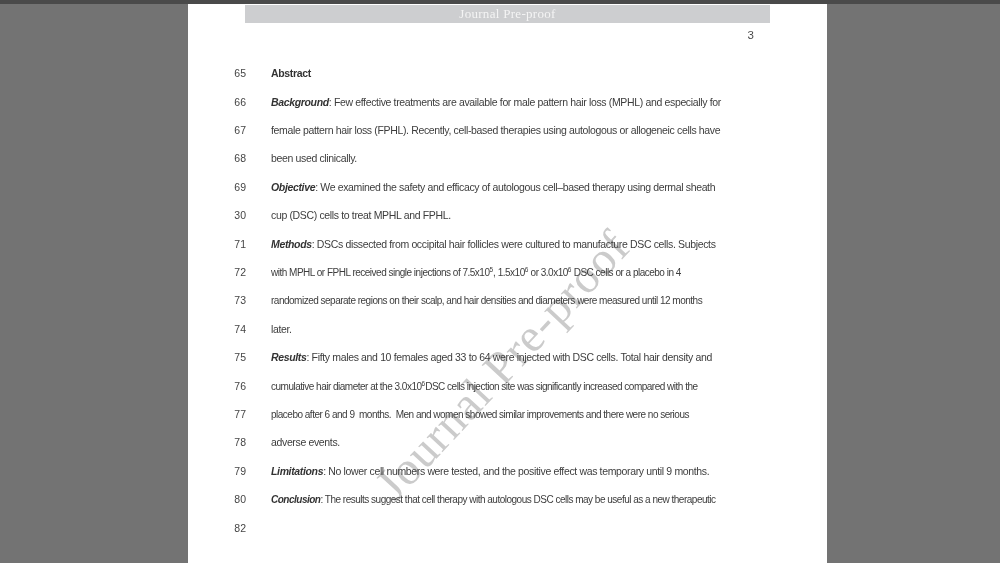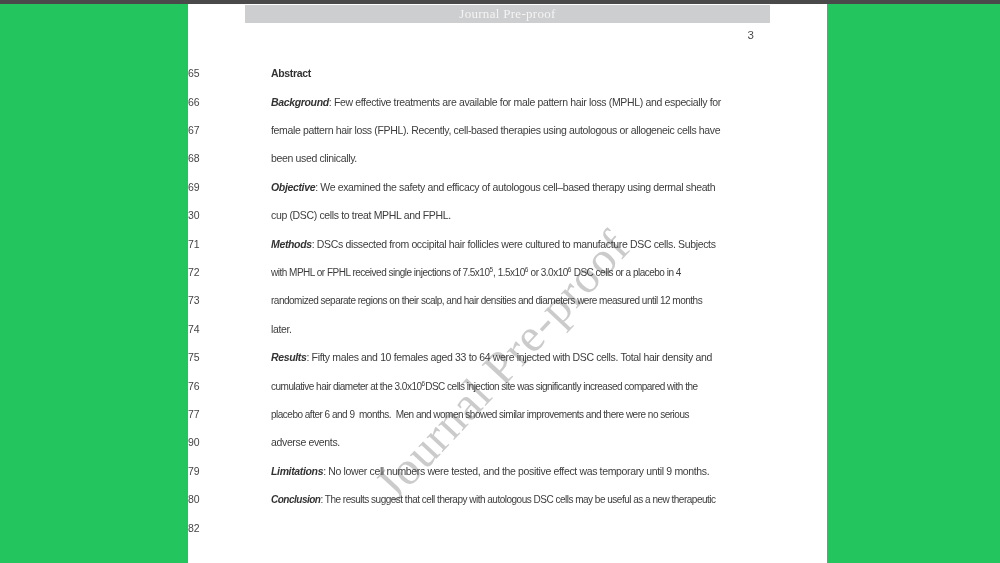--- a/index.html
+++ b/index.html
@@ -1,19 +1,19 @@
 <!DOCTYPE html>
 <html><head>
 <meta charset="utf-8">
 <style>
   * { margin: 0; padding: 0; box-sizing: border-box; }
   html, body { width: 1000px; height: 563px; overflow: hidden; }
   body { font-family: "Liberation Sans", sans-serif; background: #272727; position: relative; }
 
-  .screen { position: absolute; inset: 0; width: 1000px; height: 563px; background: #22c55e; }
+  .screen { position: absolute; inset: 0; width: 1000px; height: 563px; background: #737373; }
 
   .top-strip { position: absolute; left: 0; top: 0; width: 1000px; height: 4px; background: #4a4a4a; }
 
   .page {
     position: absolute; left: 188px; top: 4px; width: 639px; height: 559px;
     background: #ffffff; overflow: hidden;
   }
 
   .banner {
     position: absolute; left: 57px; top: 1px; width: 525px; height: 18px;
@@ -32,21 +32,21 @@
     transform: translate(-50%, -50%) rotate(-47deg);
     font-family: "Liberation Serif", serif; font-size: 47px;
     color: #cbcbcb; white-space: nowrap; letter-spacing: 1px;
   }
 
   .lines { position: absolute; left: 0; top: 55px; width: 639px; z-index: 2; }
 
   .row { display: flex; align-items: center; height: 28.42px; }
 
   .num {
-    flex: none; width: 58px; text-align: left;
+    flex: none; width: 58px; text-align: right;
     font-size: 10.5px; color: #454545;
   }
 
   .txt {
     margin-left: 25px; white-space: pre;
     font-size: 10.5px; letter-spacing: -0.35px; color: #3d3d3d; text-align: center;
   }
   .txt.tight { font-size: 10px; letter-spacing: -0.5px; }
 
   .seg-b  { font-weight: bold; color: #333333; }
@@ -115,21 +115,21 @@
         </div>
         <div class="row">
           <span class="num">76</span>
           <span class="txt tight"><span>cumulative hair diameter at the 3.0x10</span><sup class="seg-sup">6</sup><span>DSC cells injection site was significantly increased compared with the</span></span>
         </div>
         <div class="row">
           <span class="num">77</span>
           <span class="txt tight"><span>placebo after 6 and 9  months.  Men and women showed similar improvements and there were no serious</span></span>
         </div>
         <div class="row">
-          <span class="num">90</span>
+          <span class="num">78</span>
           <span class="txt"><span>adverse events.</span></span>
         </div>
         <div class="row">
           <span class="num">79</span>
           <span class="txt"><span class="seg-bi">Limitations</span><span>: No lower cell numbers were tested, and the positive effect was temporary until 9 months.</span></span>
         </div>
         <div class="row">
           <span class="num">80</span>
           <span class="txt tight"><span class="seg-bi">Conclusion</span><span>: The results suggest that cell therapy with autologous DSC cells may be useful as a new therapeutic</span></span>
         </div>

